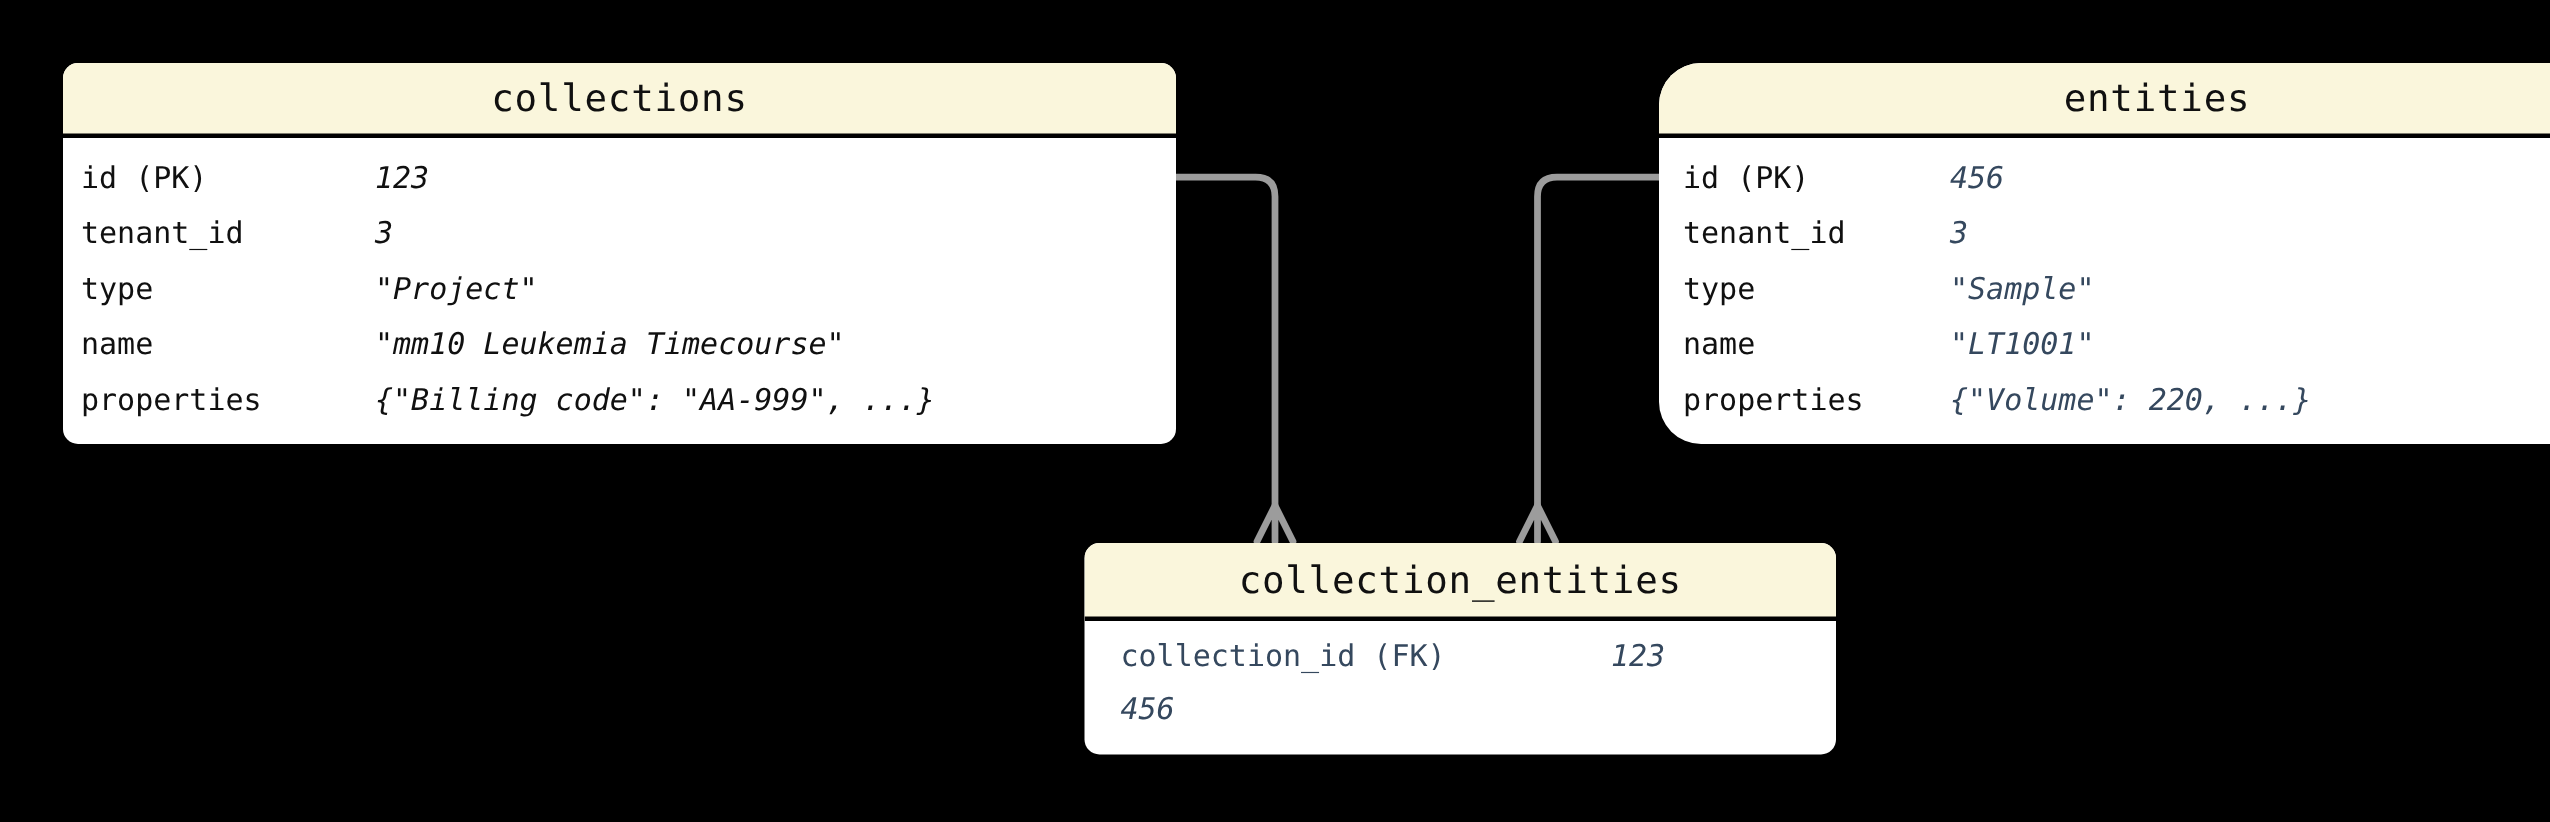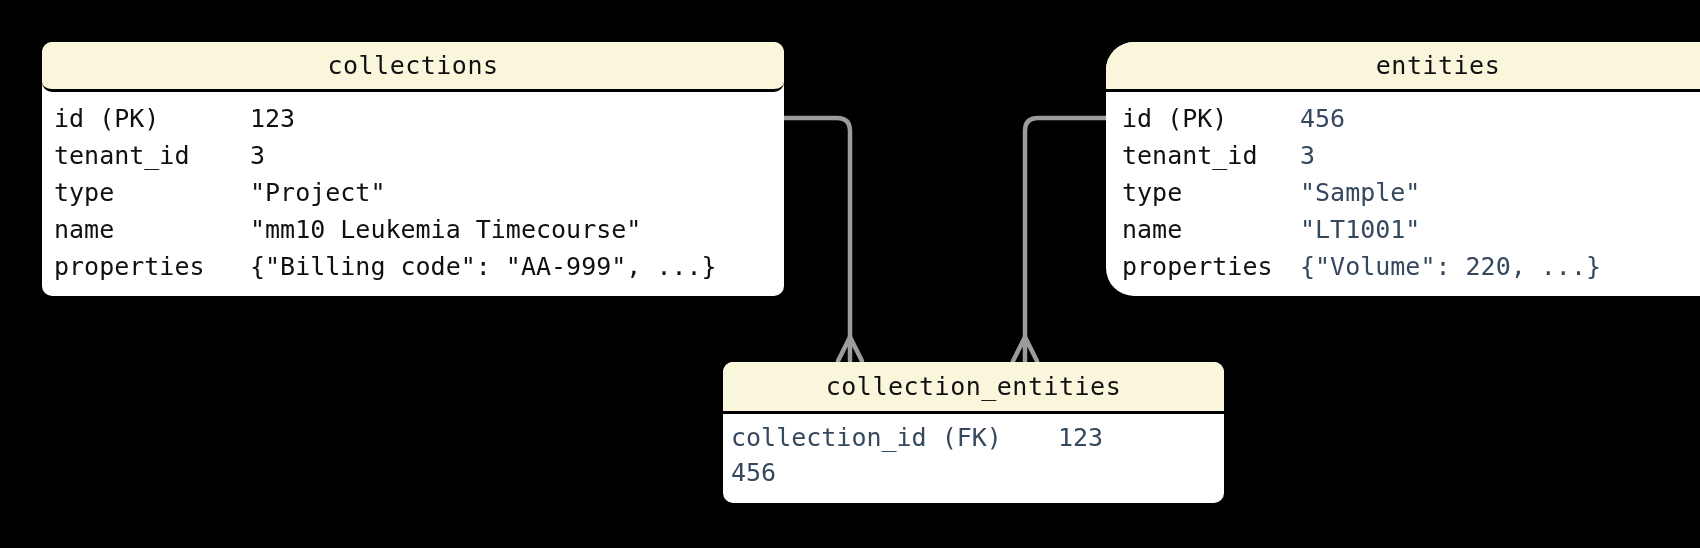--- a/index.html
+++ b/index.html
@@ -35,42 +35,42 @@
     overflow:hidden;
   }
   .erd-table header{
     background:var(--table-header-bg);
     border-bottom:3px solid var(--divider);
     display:flex;align-items:center;justify-content:center;
     font-size:25px;
     color:var(--text-primary);
     letter-spacing:.5px;
   }
-  .erd-body{font-size:25px;}
+  .erd-body{font-size:20px;}
   .erd-row{display:flex;line-height:37px;white-space:pre;}
   .erd-row .label{flex:0 0 auto;color:var(--text-primary);}
-  .erd-row .value{flex:1 1 auto;color:var(--text-primary);}
+  .erd-row .value{flex:1 1 auto;color:var(--text-primary);font-style:italic;}
 
   
   .t-collections{left:42px;top:42px;width:742px;height:254px;}
-  .t-collections header{height:50px;border-radius:10px;}
+  .t-collections header{height:50px;}
   .t-collections .erd-body{padding:8px 12px;}
   .t-collections .label{width:196px;}
 
   
   .t-entities{left:1106px;top:42px;width:664px;height:254px;border-radius:28px;}
   .t-entities header{height:50px;}
   .t-entities .erd-body{padding:8px 16px;}
   .t-entities .label{width:178px;}
   .t-entities .value{color:var(--text-accent);}
 
   
   .t-junction{left:723px;top:362px;width:501px;height:141px;}
   .t-junction header{height:52px;}
-  .t-junction .erd-body{padding:6px 8px;}
+  .t-junction .erd-body{padding:6px 24px;}
   .t-junction .erd-row{line-height:35px;}
   .t-junction .label{width:327px;color:var(--text-accent);}
   .t-junction .value{color:var(--text-accent);}
 </style>
 </head>
 <body>
 
 <div class="canvas">
 
   <svg class="connectors" width="1700" height="548" viewBox="0 0 1700 548">

